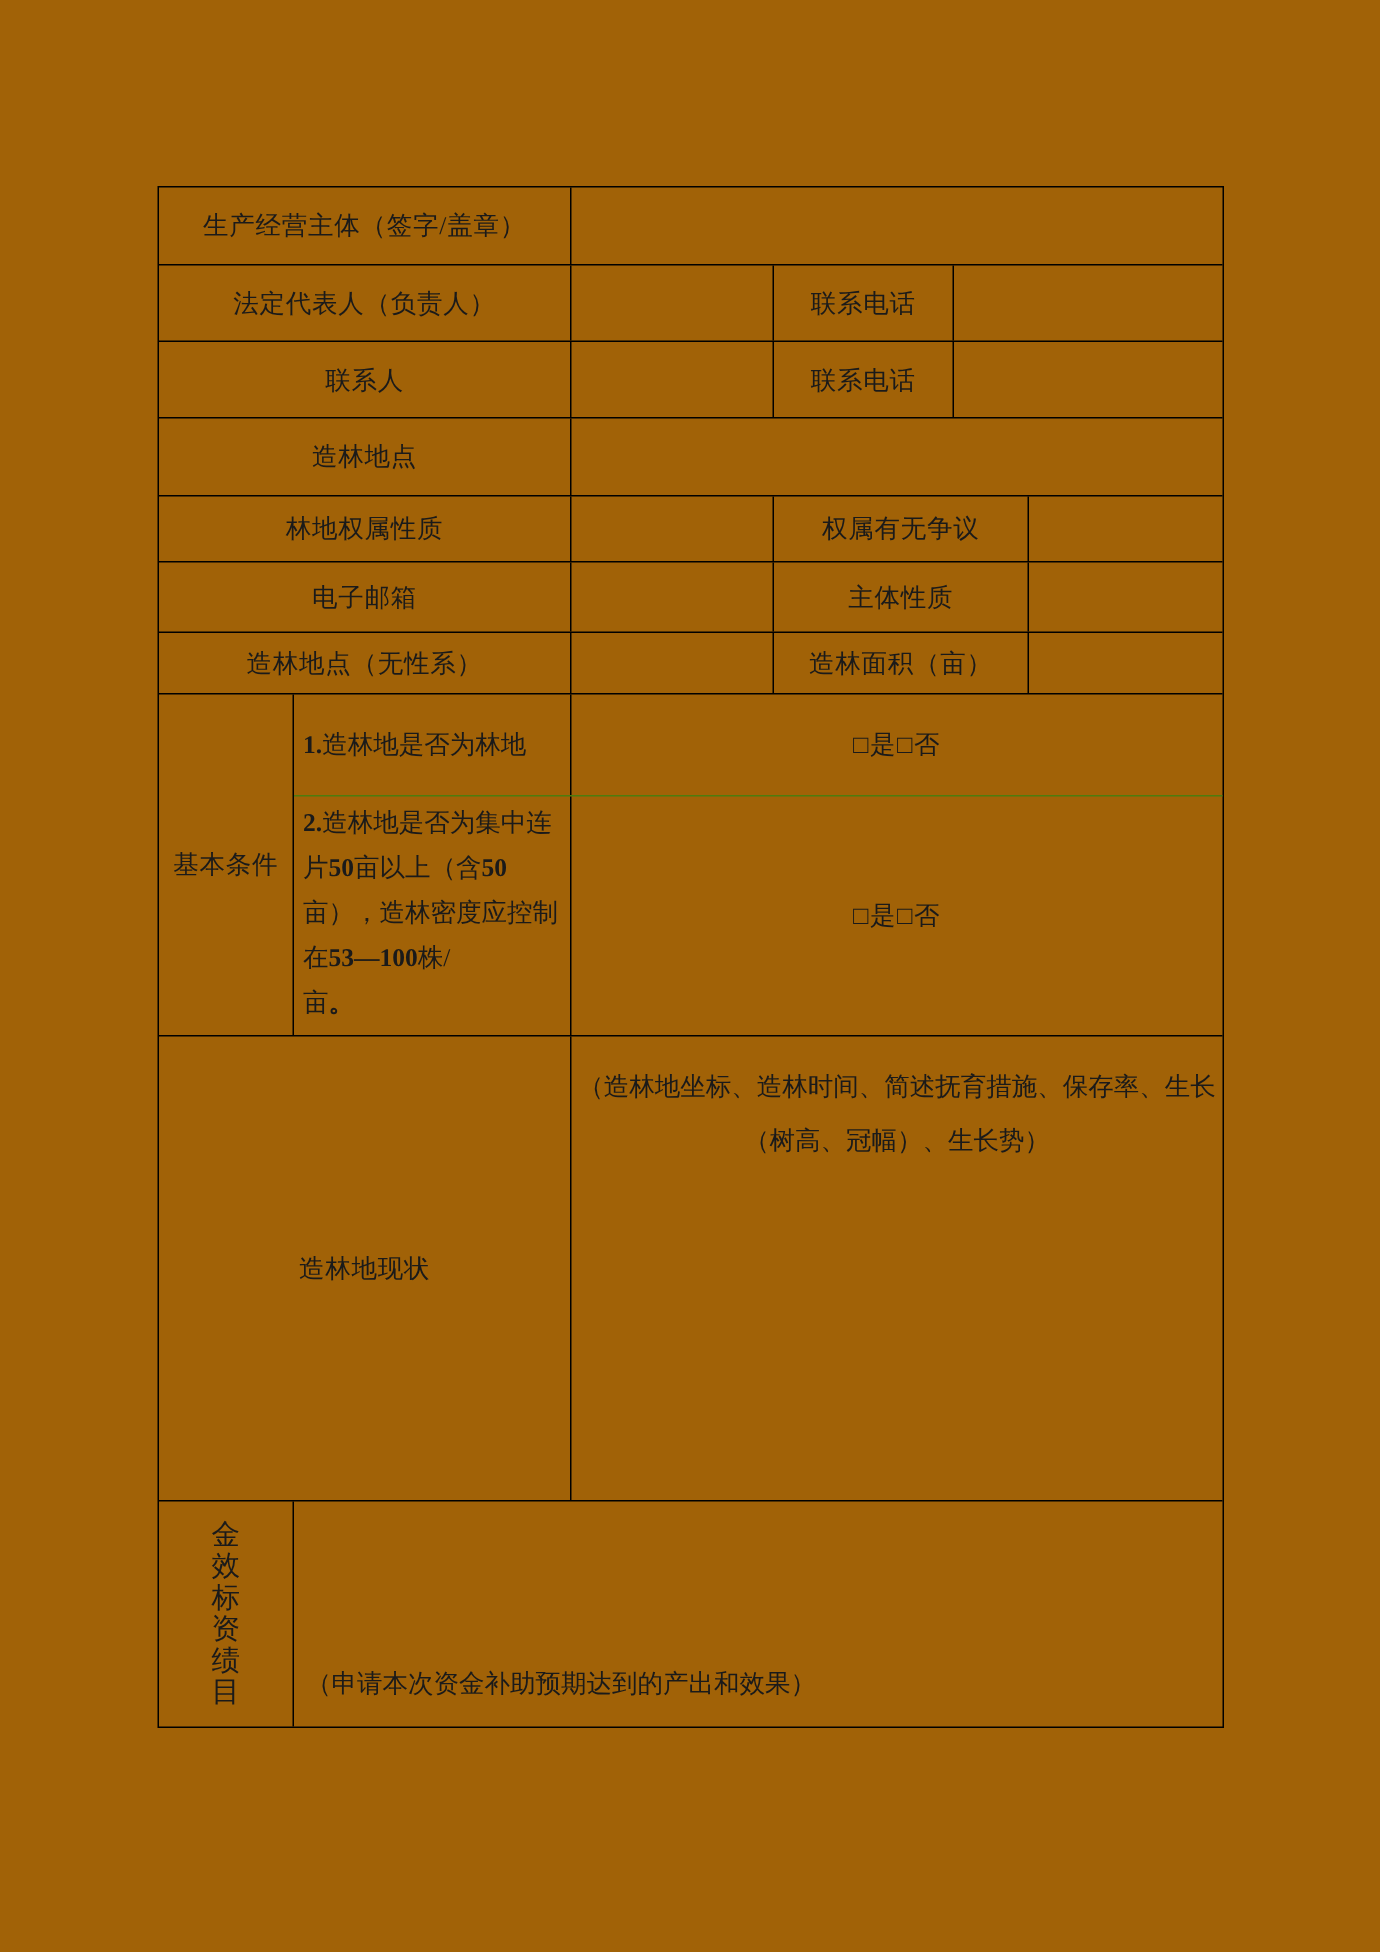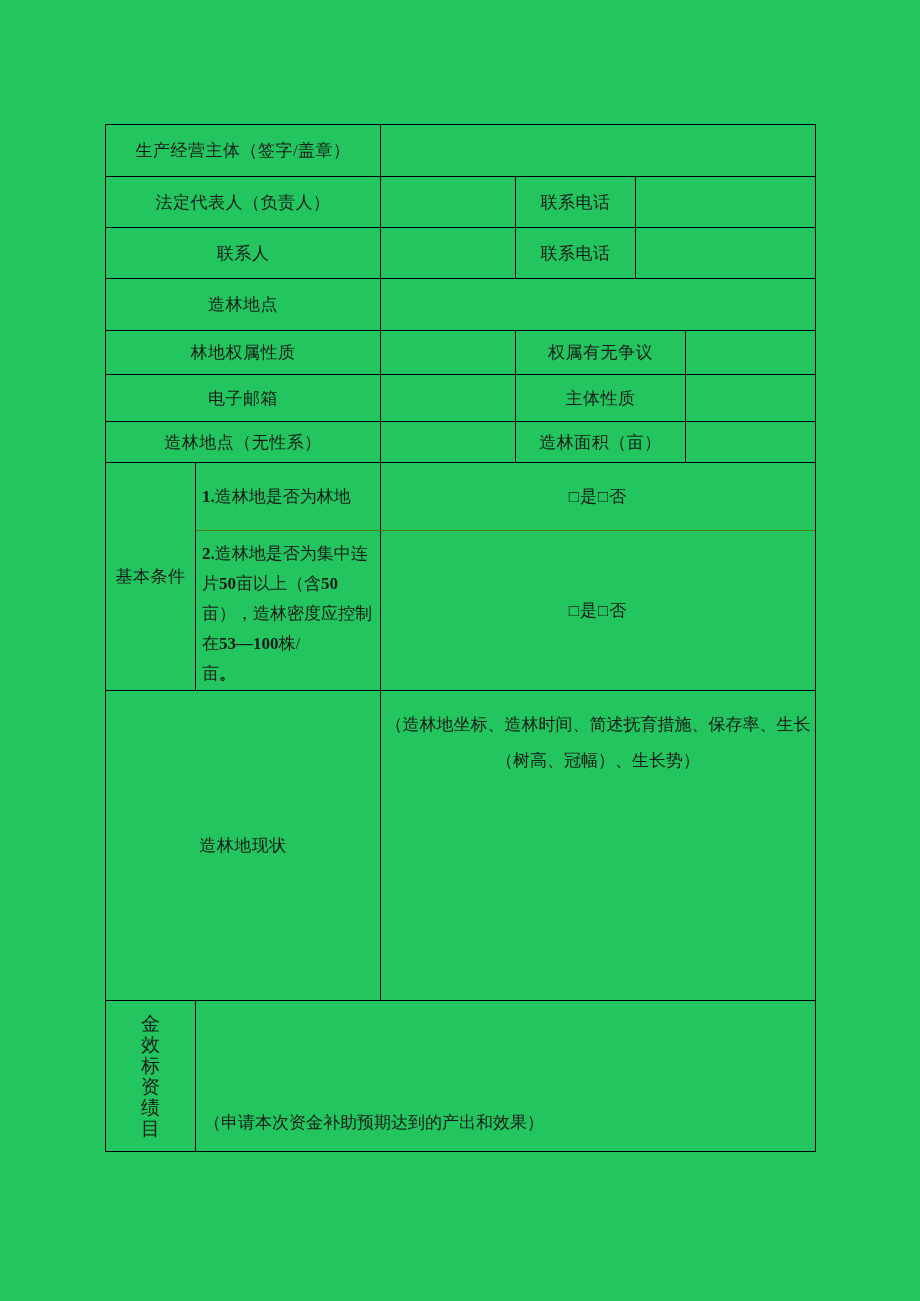--- a/index.html
+++ b/index.html
@@ -2,40 +2,40 @@
 <html><head>
 <meta charset="utf-8">
 <style>
   * { margin:0; padding:0; box-sizing:border-box; }
   html,body { background:#ffffff; }
   body {
     width:920px; height:1301px;
     font-family:"Liberation Serif","DejaVu Serif",serif;
     color:#1a1a1a;
   }
-  .page { position:relative; width:920px; height:1301px; background:#22c55e; overflow:hidden;font-family:Liberation Serif, serif; }
+  .page { position:relative; width:920px; height:1301px; background:#a16207; overflow:hidden;font-family:Liberation Serif, serif; }
   .form-table {
     position:absolute; left:105px; top:124px; width:711px;
     border:1px solid #000; font-size:17px;
   }
   .tr { display:flex; border-bottom:1px solid #000; }
   .tr:last-child { border-bottom:none; }
   .td {
     border-right:1px solid #000;
     display:flex; align-items:center; justify-content:center;
     overflow:hidden;
   }
   .td:last-child { border-right:none; }
   .label { text-align:center; letter-spacing:0.5px; }
   .grow { flex:1 1 auto; }
   .subcol { display:flex; flex-direction:column; flex:1 1 auto; }
   .subrow { display:flex; border-bottom:1px solid #4d7c0f; flex:0 0 auto; }
   .subrow:last-child { border-bottom:none; }
   .qcell { align-items:center; justify-content:flex-start; padding-left:6px; text-align:left; }
-  .qcell2 { align-items:flex-start; justify-content:flex-start; padding:8px 4px 6px 6px; text-align:left; }
+  .qcell2 { align-items:flex-end; justify-content:flex-start; padding:8px 4px 6px 6px; text-align:left; }
   .qlines div { line-height:30px; }
   .qlines .b { font-weight:bold; }
   .ans { letter-spacing:1px; }
   .status-content { align-items:flex-start; justify-content:center; padding-top:16px; }
   .hint-center { white-space:pre-line; text-align:center; line-height:36px; }
   .perf-content { align-items:flex-end; justify-content:flex-start; padding:14px 8px; }
   .hint-left { text-align:left; line-height:28px; }
   .vtext {
     white-space:pre-line; text-align:center;
     font-size:19px; line-height:21px; letter-spacing:0;

